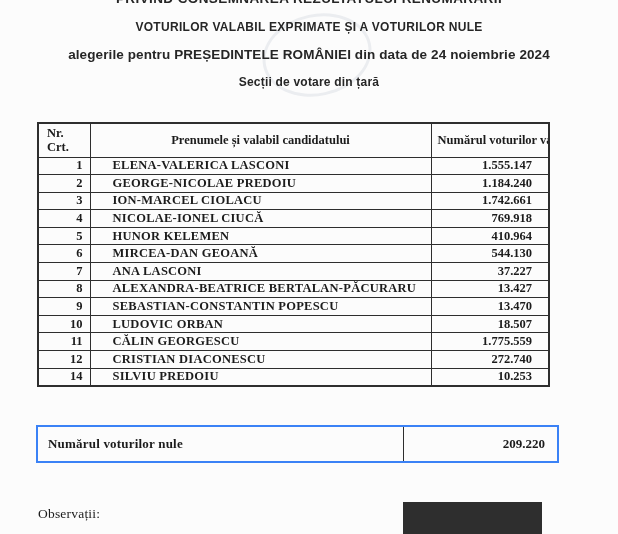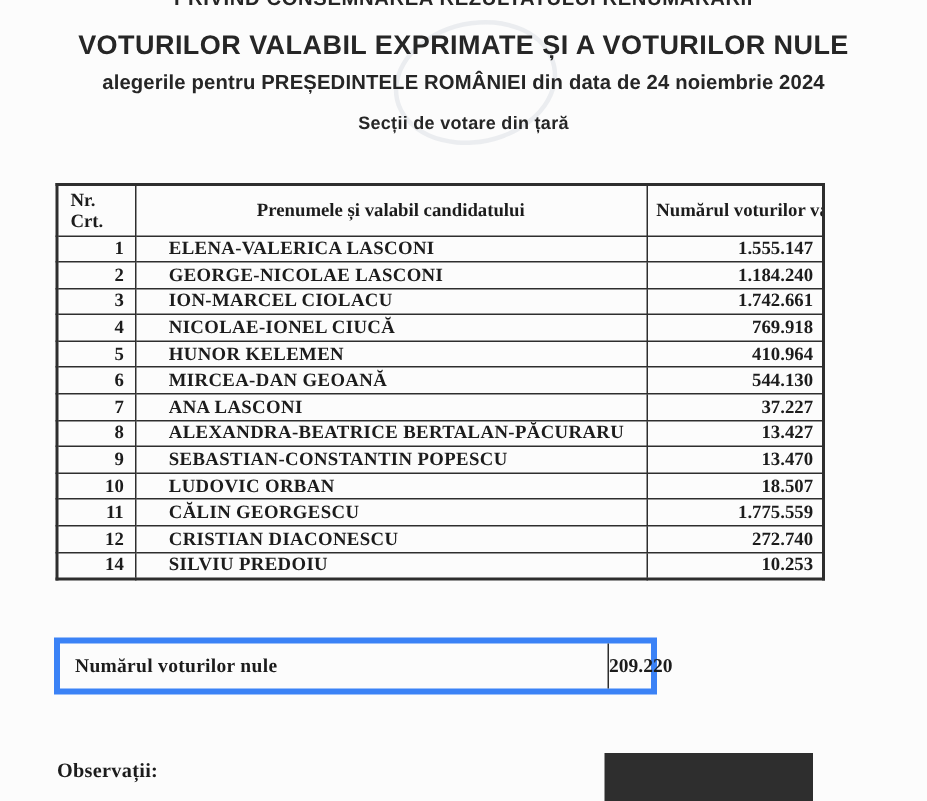--- a/index.html
+++ b/index.html
@@ -19,21 +19,21 @@
     position: absolute;
     left: 0;
     width: 618px;
     text-align: center;
     font-family: "Liberation Sans", "DejaVu Sans", sans-serif;
     font-weight: bold;
     color: #262626;
     white-space: nowrap;
   }
   .title-1 { top: -9px; font-size: 13.5px; letter-spacing: 0.4px; }
-  .title-2 { top: 20px;  font-size: 18px; letter-spacing: 0.3px; }
+  .title-2 { top: 20px;  font-size: 12px; letter-spacing: 0.3px; }
   .title-3 { top: 47px;  font-size: 13.5px; letter-spacing: 0.1px; }
   .title-4 { top: 75px;  font-size: 12px; letter-spacing: 0.2px; }
 
   
   .stamp {
     position: absolute;
     left: 262px; top: 14px;
     width: 110px; height: 82px;
     border: 3px solid rgba(90, 105, 140, 0.10);
     border-radius: 50%;
@@ -63,28 +63,28 @@
   col.c-votes { width: 118px; }
 
   tr.hdr { height: 34px; }
   th.h-nr { text-align: left; padding-left: 8px; font-size: 12.5px; line-height: 1.15; vertical-align: middle; }
   th.h-name { text-align: center; vertical-align: middle; }
   th.h-votes { text-align: center; vertical-align: middle; white-space: normal; line-height: 1.2; padding: 0 6px; }
 
   tr.data-row { height: 17.6px; }
   td.c1 { text-align: right; padding-right: 7px; }
   td.c2 { text-align: left; padding-left: 22px; letter-spacing: 0.25px; }
-  td.c3 { text-align: right; padding-right: 6px; }
+  td.c3 { text-align: right; padding-right: 16px; }
 
   
   .nule-box {
     position: absolute;
     left: 36px; top: 425px;
-    width: 402px; height: 38px;
-    border: 4px solid #3b82f6;
+    width: 523px; height: 38px;
+    border: 2px solid #3b82f6;
     display: flex;
     font-weight: bold;
     font-size: 13px;
     color: #1c1c1c;
     background: transparent;
   }
   .nule-label {
     flex: 0 0 366px;
     border-right: 1.5px solid #2e2e2e;
     display: flex; align-items: center;
@@ -94,21 +94,21 @@
   .nule-value {
     flex: 1;
     display: flex; align-items: center; justify-content: flex-end;
     padding-right: 12px;
   }
 
   
   .observations {
     position: absolute;
     left: 38px; top: 506px;
-    font-weight: bold;
+    font-weight: normal;
     font-size: 13.5px;
     letter-spacing: 0.2px;
     color: #1c1c1c;
   }
   .redaction {
     position: absolute;
     left: 403px; top: 502px;
     width: 139px; height: 32px;
     background: #2e2e2e;
   }
@@ -141,21 +141,21 @@
   </thead>
   <tbody>
 
   <tr class="data-row">
       <td class="c1">1</td>
       <td class="c2">ELENA-VALERICA LASCONI</td>
       <td class="c3">1.555.147</td>
     </tr>
       <tr class="data-row">
       <td class="c1">2</td>
-      <td class="c2">GEORGE-NICOLAE LASCONI</td>
+      <td class="c2">GEORGE-NICOLAE PREDOIU</td>
       <td class="c3">1.184.240</td>
     </tr>
       <tr class="data-row">
       <td class="c1">3</td>
       <td class="c2">ION-MARCEL CIOLACU</td>
       <td class="c3">1.742.661</td>
     </tr>
       <tr class="data-row">
       <td class="c1">4</td>
       <td class="c2">NICOLAE-IONEL CIUCĂ</td>

